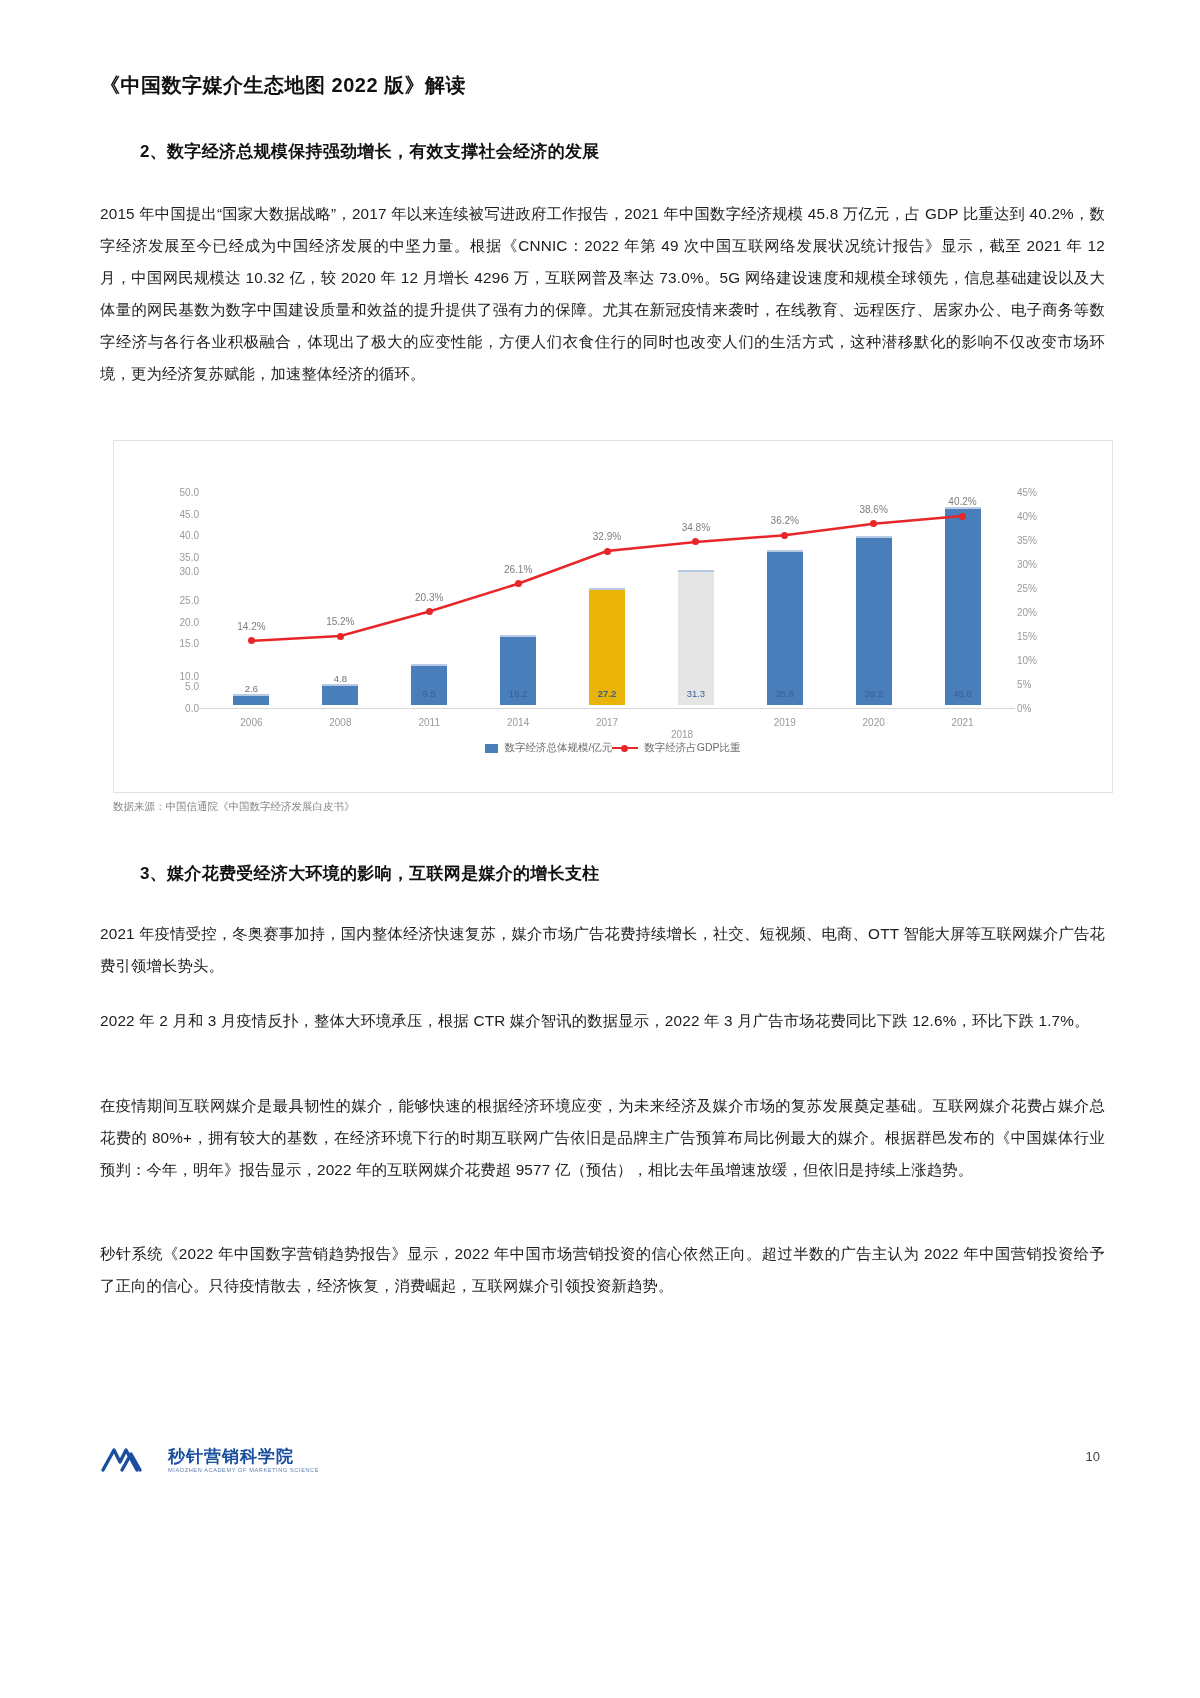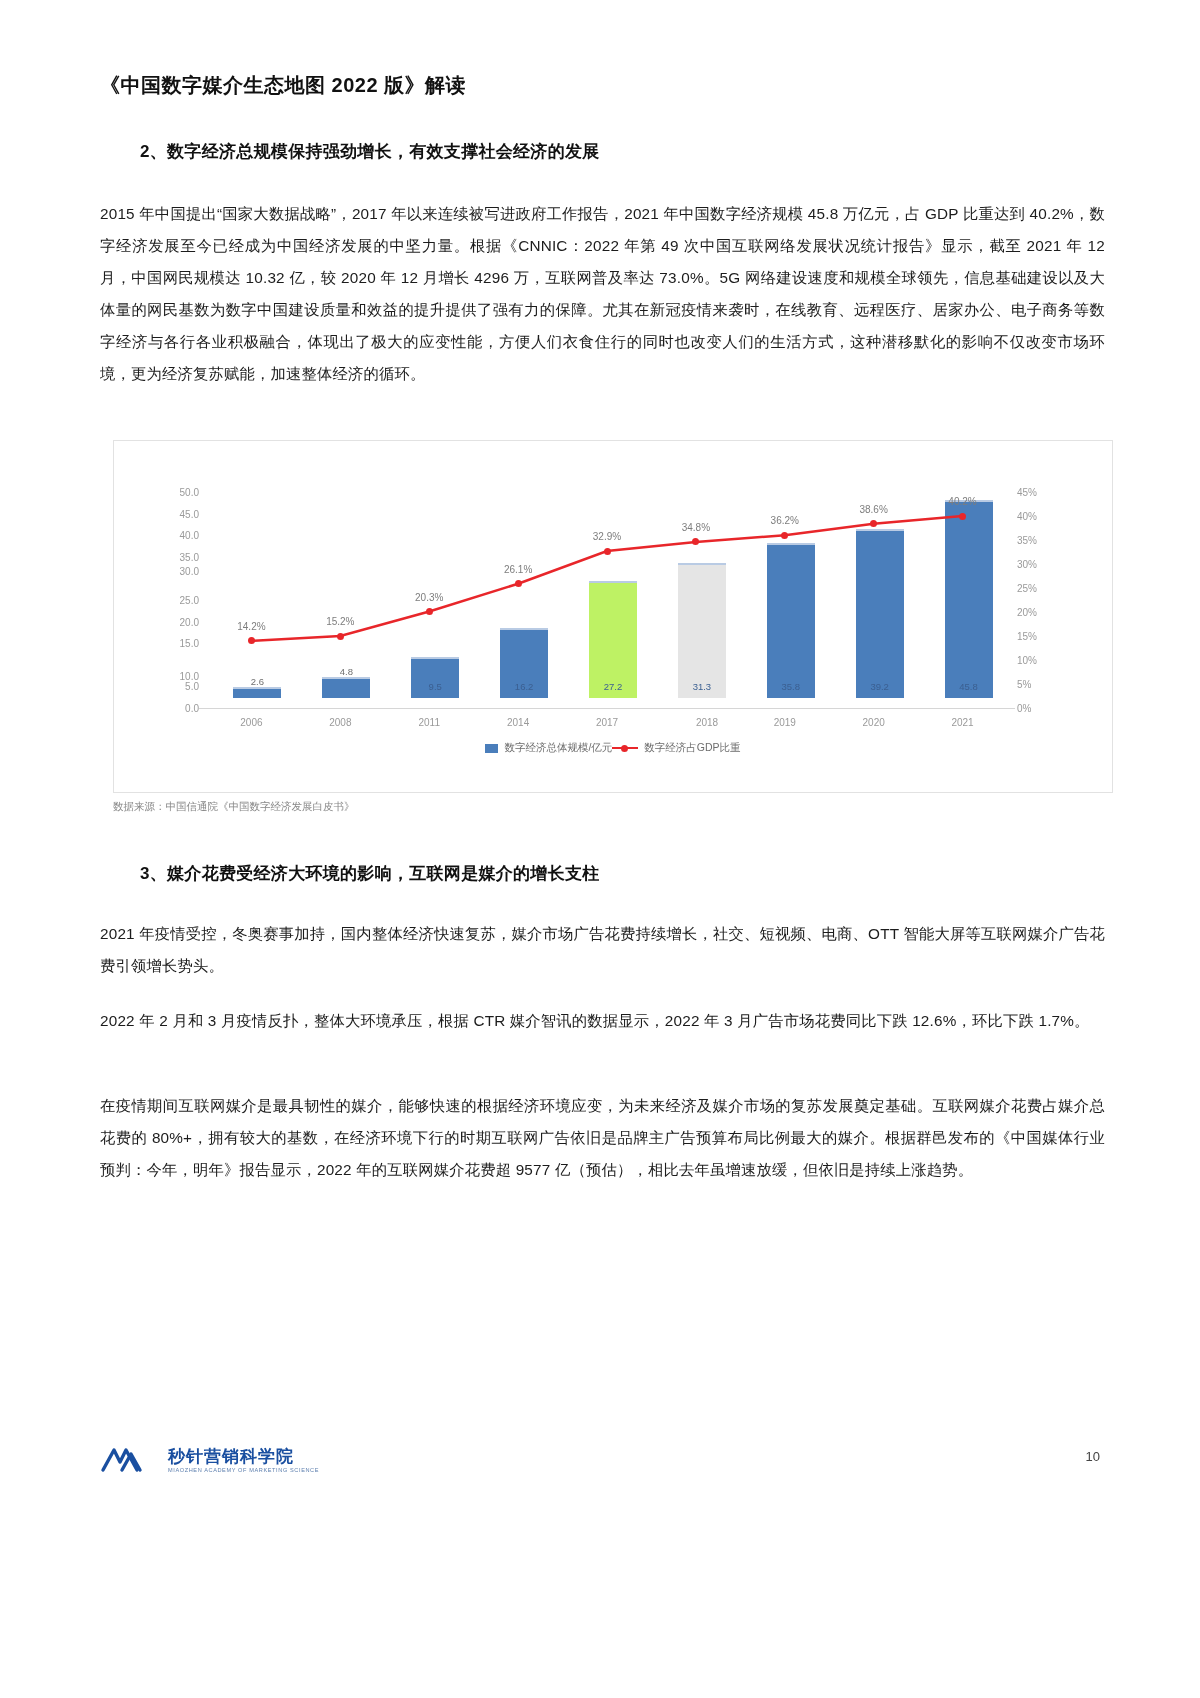--- a/index.html
+++ b/index.html
@@ -54,21 +54,21 @@
     position:absolute; font-size:10px; color:#9a9a9a; line-height:10px;
     white-space:nowrap;
   }
   .ytick { right:calc(100% + 8px); text-align:right; }
   .y2tick { left:calc(100% + 10px); text-align:left; }
   .baseline {
     position:absolute; left:-8px; width:calc(100% + 16px); height:1px;
     background:#d6d6d6; bottom:0;
   }
   .bar {
-    position:absolute; bottom:11px; width:48px; background:#4a7ebb;
+    position:absolute; bottom:4px; width:36px; background:#4a7ebb;
     border-top:2px solid #b9cbe4;
   }
   .bar-val {
     position:absolute; left:0; width:100%; text-align:center;
     font-size:9.5px; color:#3b5f91; bottom:6px;
   }
   .bar-val.outside { color:#6f6f6f; bottom:auto; top:-13px; }
   .xtick {
     position:absolute; top:calc(100% + 8px); width:70px; margin-left:-35px;
     text-align:center; font-size:10px; color:#9a9a9a;
@@ -154,28 +154,28 @@
         </div>
         <div class="xtick" style="left: 133.333px;">2008</div>
         <div class="bar" style="left: 204.222px; height: 41.04px; background: rgb(74, 126, 187);">
           <div class="bar-val">9.5</div>
         </div>
         <div class="xtick" style="left: 222.222px;">2011</div>
         <div class="bar" style="left: 293.111px; height: 69.984px; background: rgb(74, 126, 187);">
           <div class="bar-val">16.2</div>
         </div>
         <div class="xtick" style="left: 311.111px;">2014</div>
-        <div class="bar" style="left: 382px; height: 117.504px; background: #bef264;">
+        <div class="bar" style="left: 382px; height: 117.504px; background: #eab308; font-weight: bold;">
           <div class="bar-val">27.2</div>
         </div>
         <div class="xtick" style="left: 400px;">2017</div>
         <div class="bar" style="left: 470.889px; height: 135.216px; background: #e5e5e5;">
           <div class="bar-val">31.3</div>
         </div>
-        <div class="xtick" style="left: 500px;">2018</div>
+        <div class="xtick" style="left: 475px; margin-top: 12px;">2018</div>
         <div class="bar" style="left: 559.778px; height: 154.656px; background: rgb(74, 126, 187);">
           <div class="bar-val">35.8</div>
         </div>
         <div class="xtick" style="left: 577.778px;">2019</div>
         <div class="bar" style="left: 648.667px; height: 169.344px; background: rgb(74, 126, 187);">
           <div class="bar-val">39.2</div>
         </div>
         <div class="xtick" style="left: 666.667px;">2020</div>
         <div class="bar" style="left: 737.556px; height: 197.856px; background: rgb(74, 126, 187);">
           <div class="bar-val">45.8</div>
@@ -213,20 +213,21 @@
         <span>数字经济占GDP比重</span>
       </div>
     </div>
   </div>
   <div class="source">数据来源：中国信通院《中国数字经济发展白皮书》</div>
 
   <div class="section-head" id="sec3">3、媒介花费受经济大环境的影响，互联网是媒介的增长支柱</div>
   <div class="para" id="p2">2021 年疫情受控，冬奥赛事加持，国内整体经济快速复苏，媒介市场广告花费持续增长，社交、短视频、电商、OTT 智能大屏等互联网媒介广告花费引领增长势头。</div>
   <div class="para" id="p3">2022 年 2 月和 3 月疫情反扑，整体大环境承压，根据 CTR 媒介智讯的数据显示，2022 年 3 月广告市场花费同比下跌 12.6%，环比下跌 1.7%。</div>
   <div class="para" id="p4">在疫情期间互联网媒介是最具韧性的媒介，能够快速的根据经济环境应变，为未来经济及媒介市场的复苏发展奠定基础。互联网媒介花费占媒介总花费的 80%+，拥有较大的基数，在经济环境下行的时期互联网广告依旧是品牌主广告预算布局比例最大的媒介。根据群邑发布的《中国媒体行业预判：今年，明年》报告显示，2022 年的互联网媒介花费超 9577 亿（预估），相比去年虽增速放缓，但依旧是持续上涨趋势。</div>
+  <div class="para" id="p5">秒针系统《2022 年中国数字营销趋势报告》显示，2022 年中国市场营销投资的信心依然正向。超过半数的广告主认为 2022 年中国营销投资给予了正向的信心。只待疫情散去，经济恢复，消费崛起，互联网媒介引领投资新趋势。</div>
 
   <div class="footer-logo">
     <svg class="logo-mark" viewBox="0 0 56 40">
       <path d="M3 30 L14 10 L20 22 L26 10 L37 30" fill="none" stroke="#1a4fa0" stroke-width="3.4" stroke-linecap="round" stroke-linejoin="round"></path>
       <path d="M22 30 L31 14 L40 30" fill="none" stroke="#1a4fa0" stroke-width="3.4" stroke-linecap="round" stroke-linejoin="round"></path>
     </svg>
     <span class="logo-text">
       <span class="logo-cn">秒针营销科学院</span>
       <span class="logo-en">MIAOZHEN ACADEMY OF MARKETING SCIENCE</span>
     </span>

